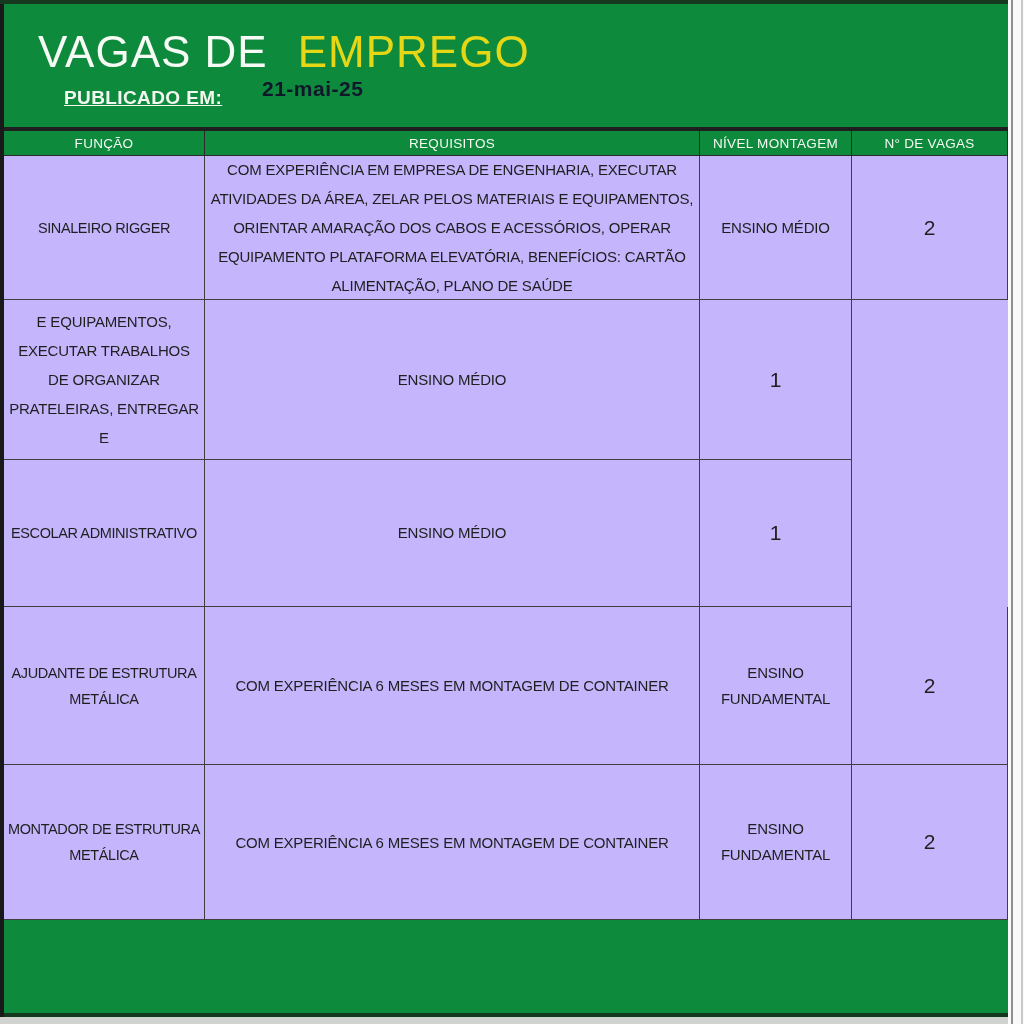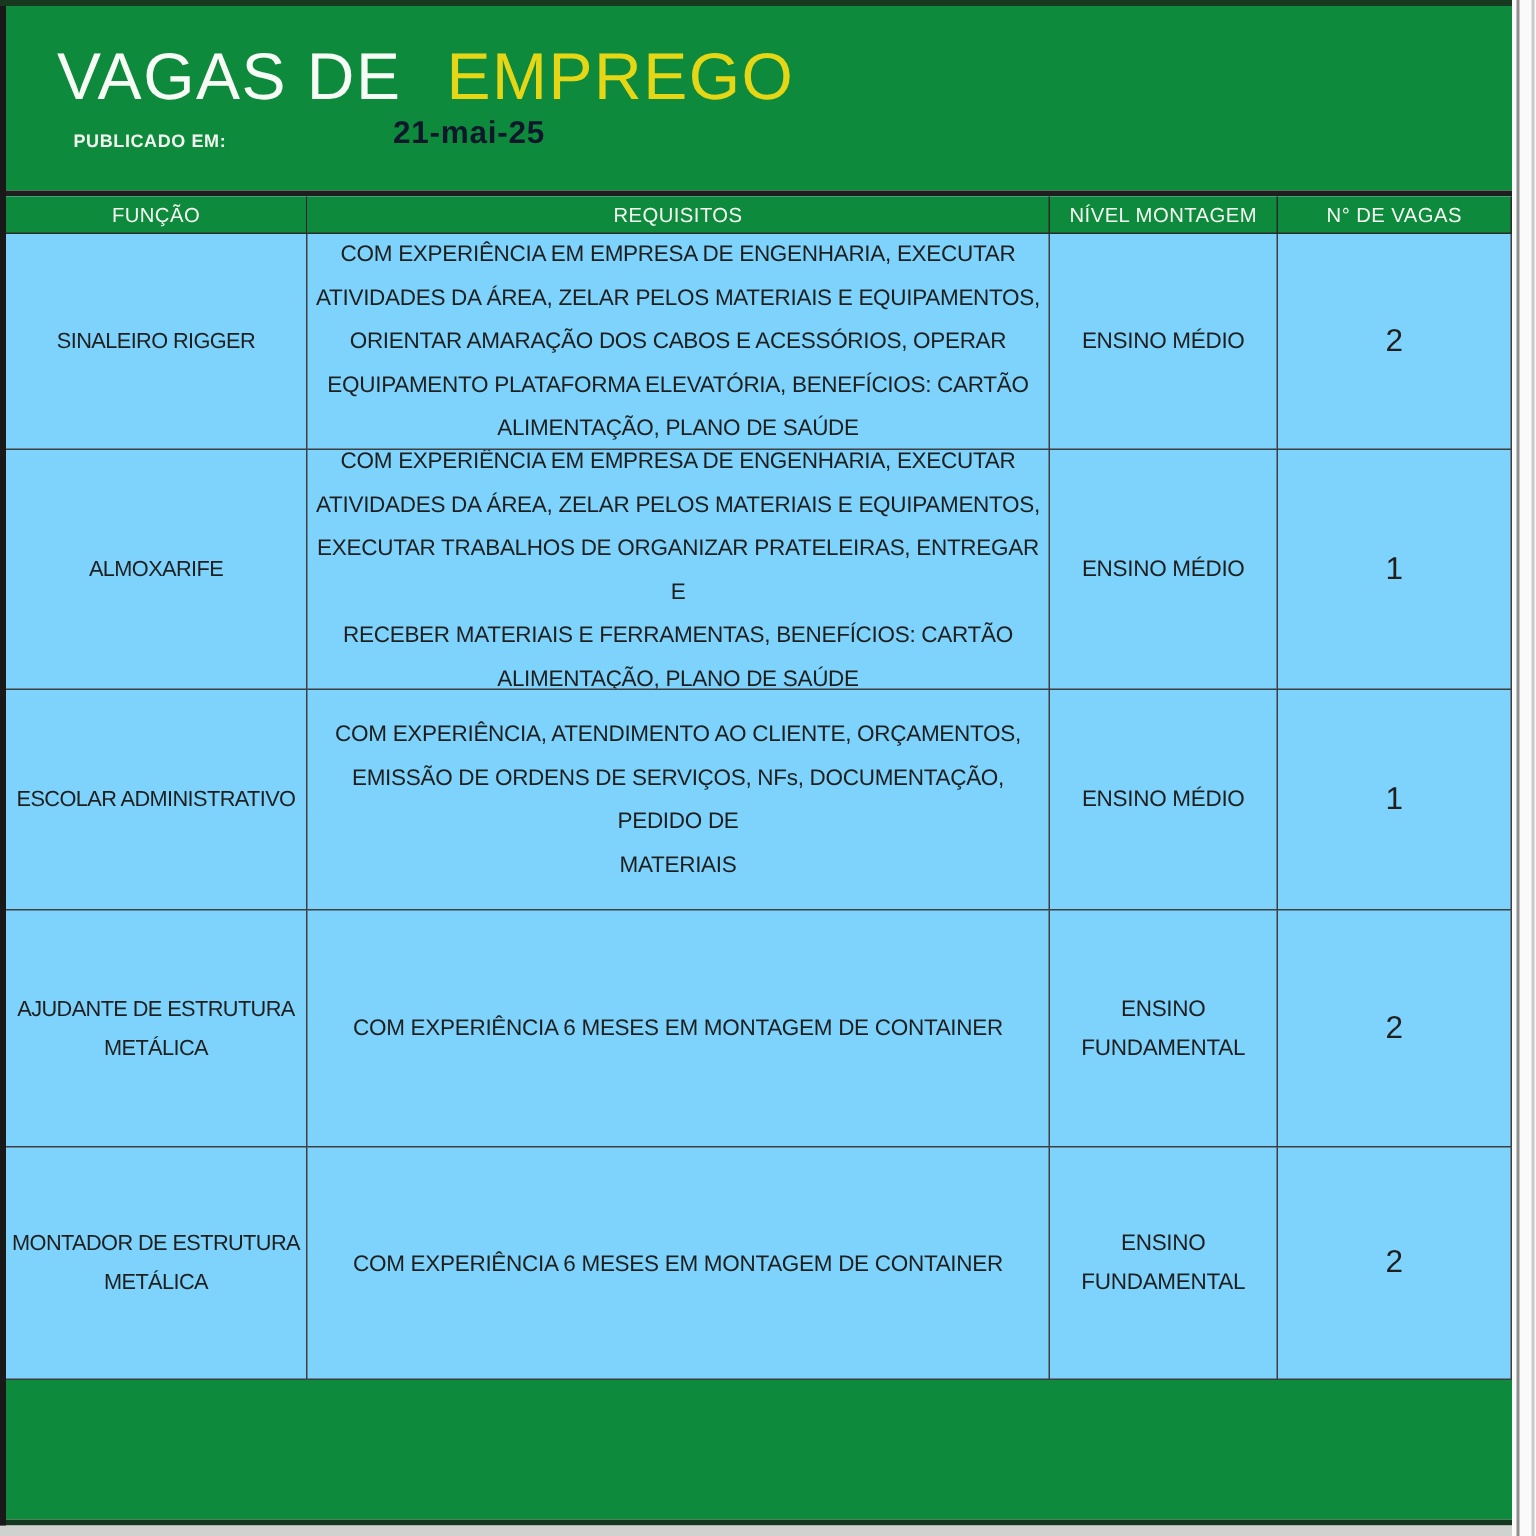--- a/index.html
+++ b/index.html
@@ -16,30 +16,30 @@
 
   
   .edge-left{position:absolute;left:0;top:0;width:4px;height:1017px;background:#191919;}
   .edge-top{position:absolute;left:0;top:0;width:1008px;height:4px;background:#16391f;}
 
   
   .banner{position:absolute;left:4px;top:4px;width:1004px;height:123px;background:var(--green);}
   .title-row{position:absolute;left:34px;top:12px;white-space:nowrap;line-height:1.1;margin-top:12px;}
   .title-white{font-size:44px;font-weight:500;color:#f7fbf5;letter-spacing:1px;}
   .title-yellow{font-size:44px;font-weight:500;color:var(--yellow);letter-spacing:1px;margin-left:30px;}
-  .pub-label{position:absolute;left:45px;top:83px;font-size:12px;font-weight:700;
-    color:#f2f7f0;letter-spacing:.4px;}
+  .pub-label{position:absolute;left:60px;top:83px;font-size:19px;font-weight:700;
+    color:#f2f7f0;letter-spacing:.4px;text-decoration:underline;}
   .pub-date{position:absolute;left:258px;top:73px;font-size:21px;font-weight:700;
     color:#0f172a;letter-spacing:.5px;}
 
   
   .sep{position:absolute;left:4px;top:127px;width:1004px;height:4px;background:#1f1f1f;}
 
   
-  .tbl{position:absolute;left:4px;top:131px;width:1004px;background:#7dd3fc;}
+  .tbl{position:absolute;left:4px;top:131px;width:1004px;background:#c4b5fd;}
   .trow{display:grid;grid-template-columns:201px 495px 152px 156px;}
   .cell{border-right:1px solid var(--border);border-bottom:1px solid var(--border);
     display:flex;align-items:center;justify-content:center;text-align:center;
     color:var(--ink);overflow:hidden;}
   .thead .cell{background:var(--green);color:#f4faf2;font-size:13.5px;font-weight:400;
     letter-spacing:.3px;border-bottom:1px solid #2a2a2a;border-right:1px solid #2a2a2a;}
   .thead{height:25px;}
   .r1{height:144px;} .r2{height:160px;} .r3{height:147px;} .r4{height:158px;} .r5{height:155px;}
   .c-funcao{font-size:14.5px;letter-spacing:-.4px;line-height:26px;white-space:pre-line;padding:0 3px;}
   .c-req{font-size:15px;letter-spacing:-.2px;line-height:29px;white-space:pre-line;padding:0 4px;}
@@ -84,35 +84,31 @@
       <div class="cell c-req">COM EXPERIÊNCIA EM EMPRESA DE ENGENHARIA, EXECUTAR
 ATIVIDADES DA ÁREA, ZELAR PELOS MATERIAIS E EQUIPAMENTOS,
 ORIENTAR AMARAÇÃO DOS CABOS E ACESSÓRIOS, OPERAR
 EQUIPAMENTO PLATAFORMA ELEVATÓRIA, BENEFÍCIOS: CARTÃO
 ALIMENTAÇÃO, PLANO DE SAÚDE</div>
       <div class="cell c-nivel">ENSINO MÉDIO</div>
       <div class="cell c-vagas">2</div>
     </div>
 
     <div class="trow r2">
-      <div class="cell c-funcao">ALMOXARIFE</div>
       <div class="cell c-req">COM EXPERIÊNCIA EM EMPRESA DE ENGENHARIA, EXECUTAR
 ATIVIDADES DA ÁREA, ZELAR PELOS MATERIAIS E EQUIPAMENTOS,
 EXECUTAR TRABALHOS DE ORGANIZAR PRATELEIRAS, ENTREGAR E
 RECEBER MATERIAIS E FERRAMENTAS, BENEFÍCIOS: CARTÃO
 ALIMENTAÇÃO, PLANO DE SAÚDE</div>
       <div class="cell c-nivel">ENSINO MÉDIO</div>
       <div class="cell c-vagas">1</div>
     </div>
 
     <div class="trow r3">
       <div class="cell c-funcao">ESCOLAR ADMINISTRATIVO</div>
-      <div class="cell c-req">COM EXPERIÊNCIA, ATENDIMENTO AO CLIENTE, ORÇAMENTOS,
-EMISSÃO DE ORDENS DE SERVIÇOS, NFs, DOCUMENTAÇÃO, PEDIDO DE
-MATERIAIS</div>
       <div class="cell c-nivel">ENSINO MÉDIO</div>
       <div class="cell c-vagas">1</div>
     </div>
 
     <div class="trow r4">
       <div class="cell c-funcao">AJUDANTE DE ESTRUTURA
 METÁLICA</div>
       <div class="cell c-req">COM EXPERIÊNCIA 6 MESES EM MONTAGEM DE CONTAINER</div>
       <div class="cell c-nivel">ENSINO
 FUNDAMENTAL</div>

